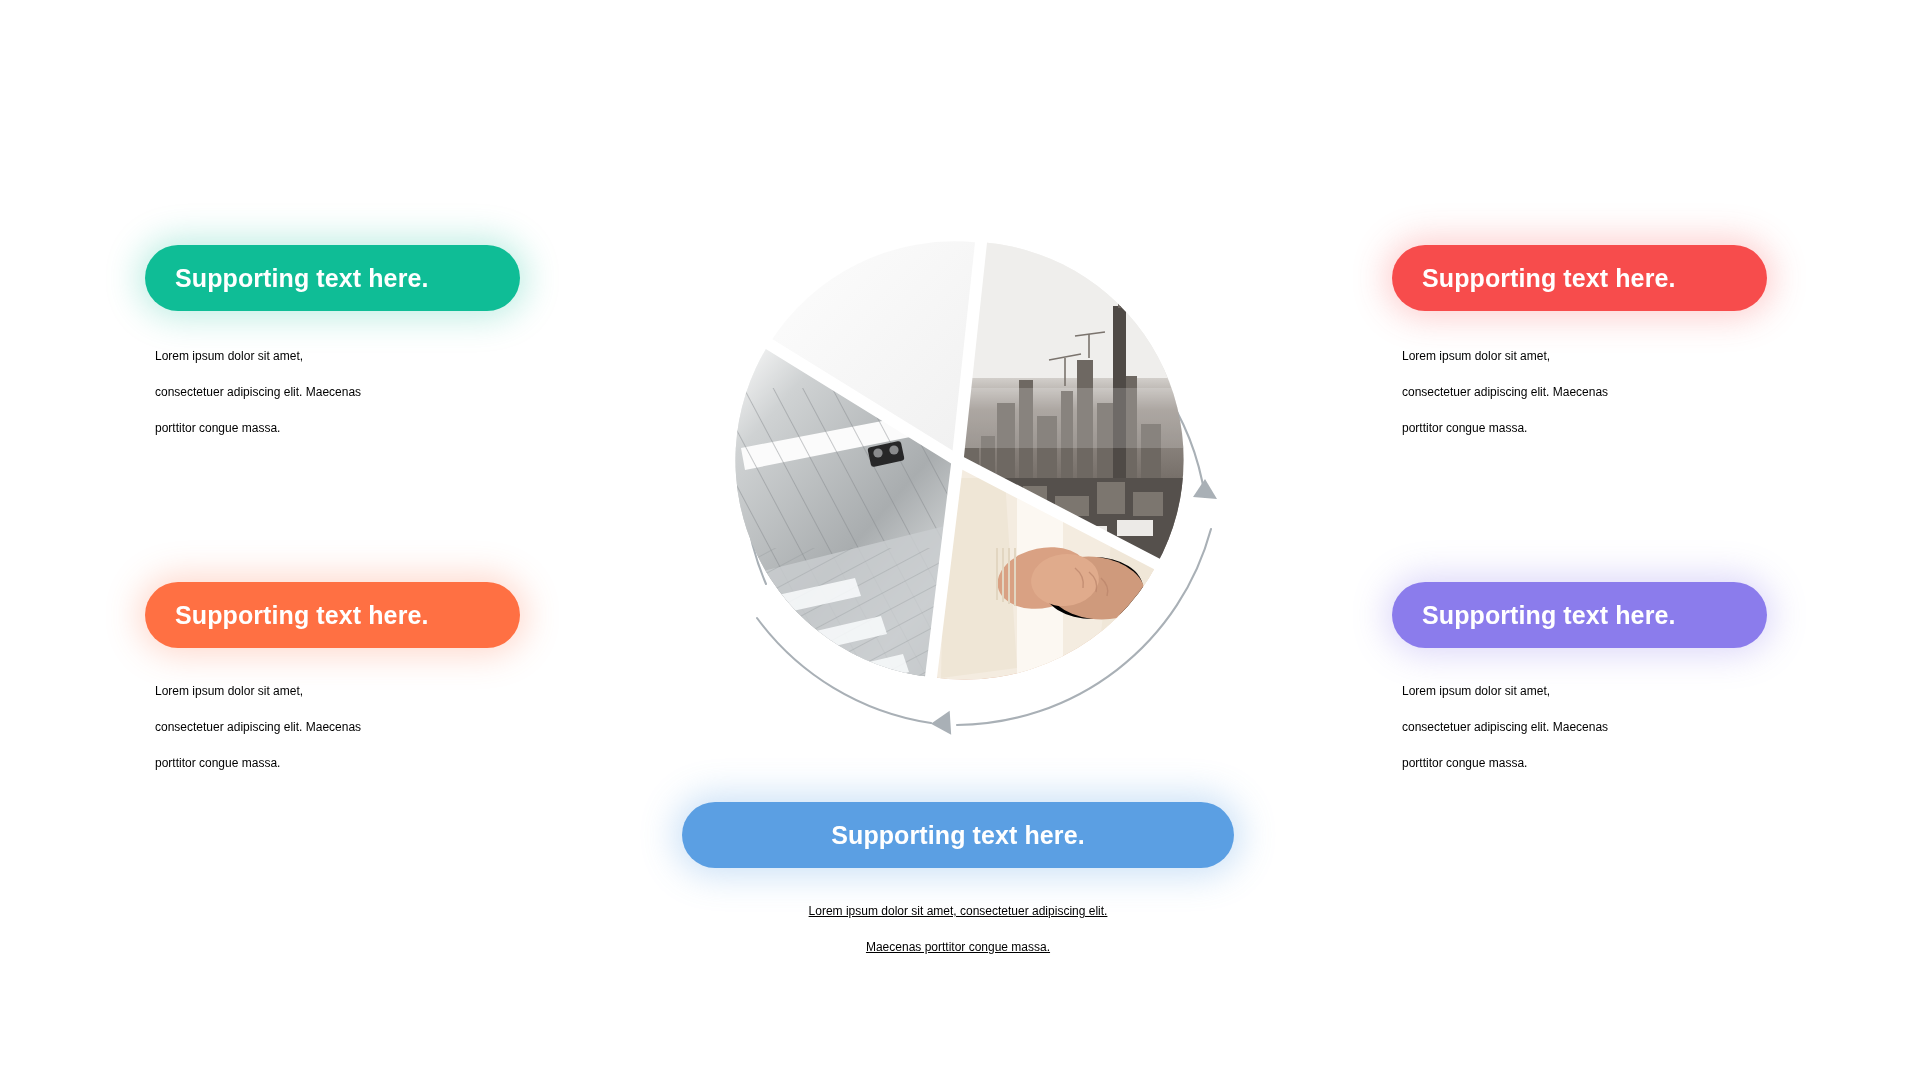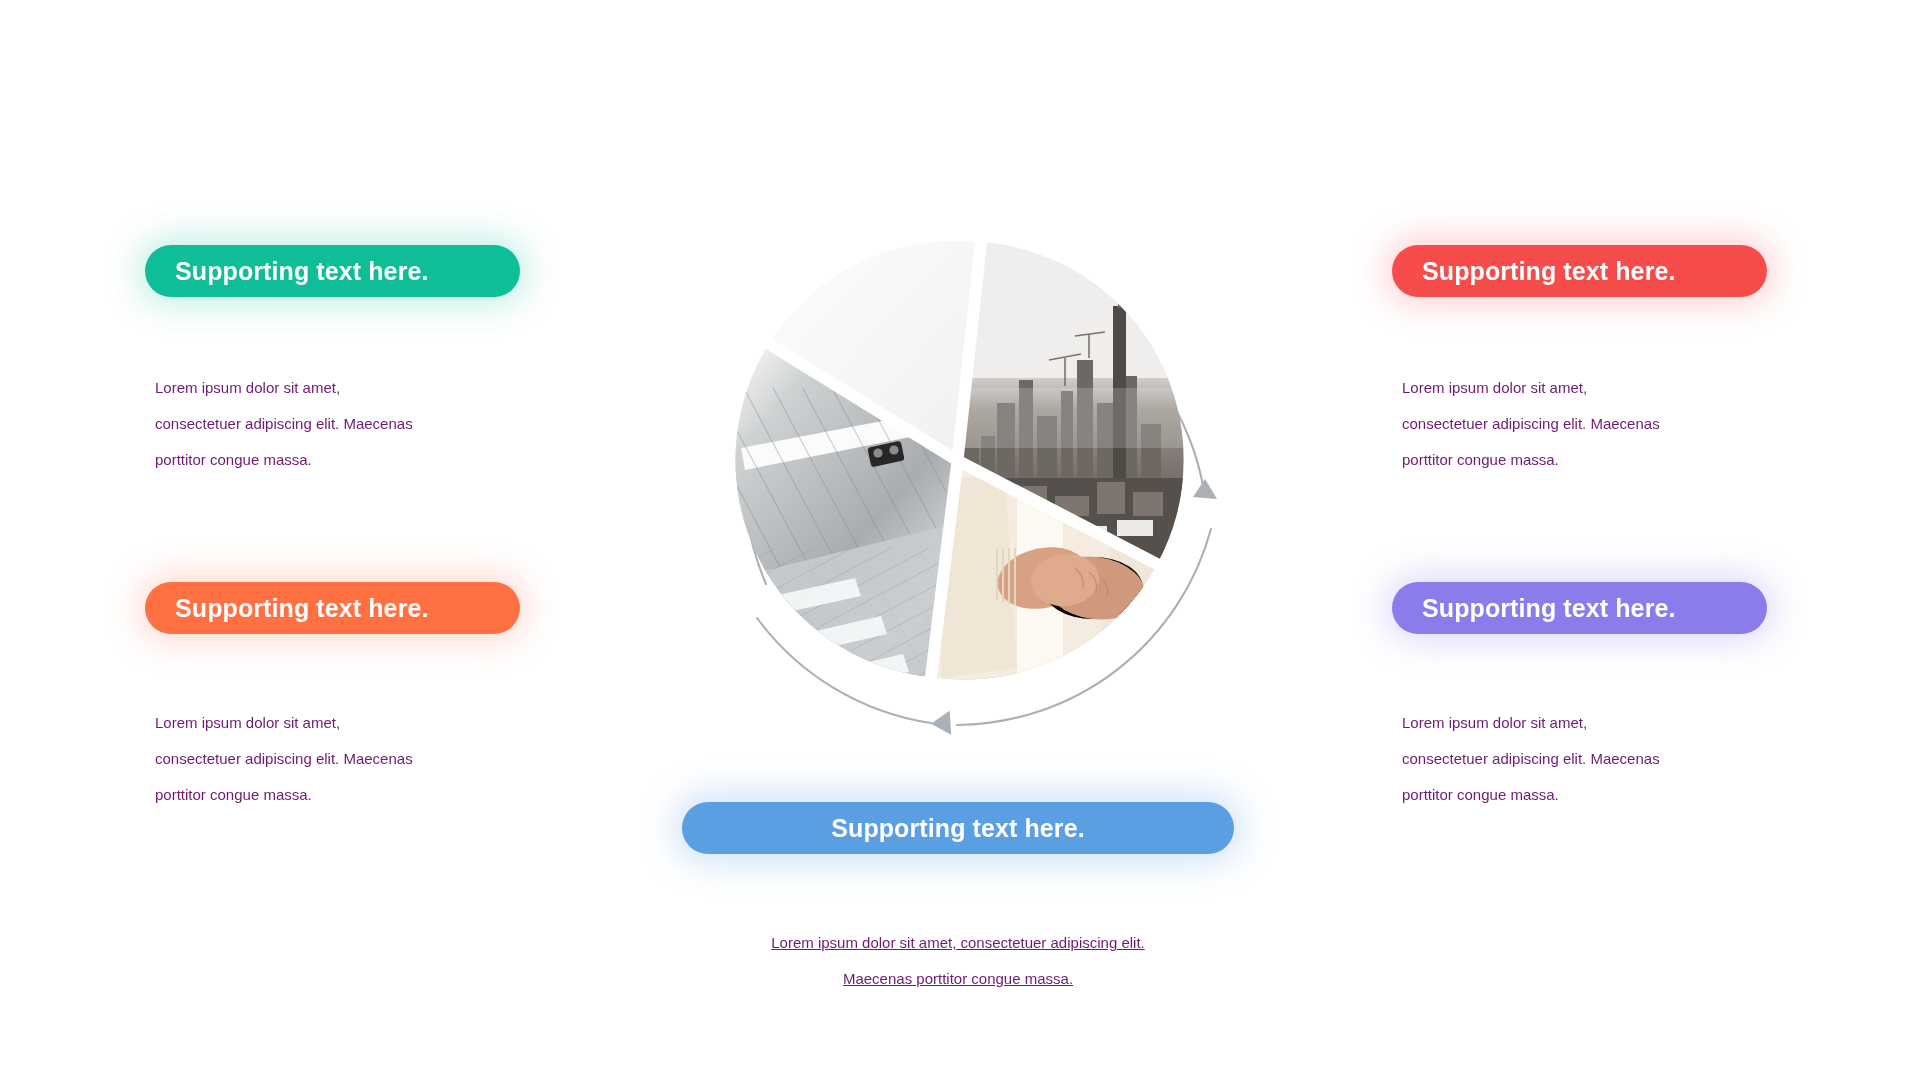--- a/index.html
+++ b/index.html
@@ -10,40 +10,39 @@
     overflow:hidden;
     position:relative;
   }
   .stage{position:absolute;inset:0;}
 
   
   .pill{
     position:absolute;
     display:flex;
     align-items:center;
-    height:52px;
+    height:66px;
     border-radius:34px;
     color:#ffffff;
     font-size:25px;
     font-weight:bold;
     letter-spacing:.1px;
     box-sizing:border-box;
     padding:0 30px;
   }
   .pill.left-align{justify-content:flex-start;}
   .pill.center-align{justify-content:center;}
 
   
   .para{
     position:absolute;
-    color:#701a75;
-    font-size:15px;
+    color:#000000;
+    font-size:12px;
     line-height:36px;
     white-space:pre-line;
-    margin-top:32px;
   }
   .para.center{text-align:center;}
 
   
   .diagram{
     position:absolute;
     left:645px;top:148px;
     width:625px;height:625px;
   }
   .diagram svg{display:block;width:625px;height:625px;}

